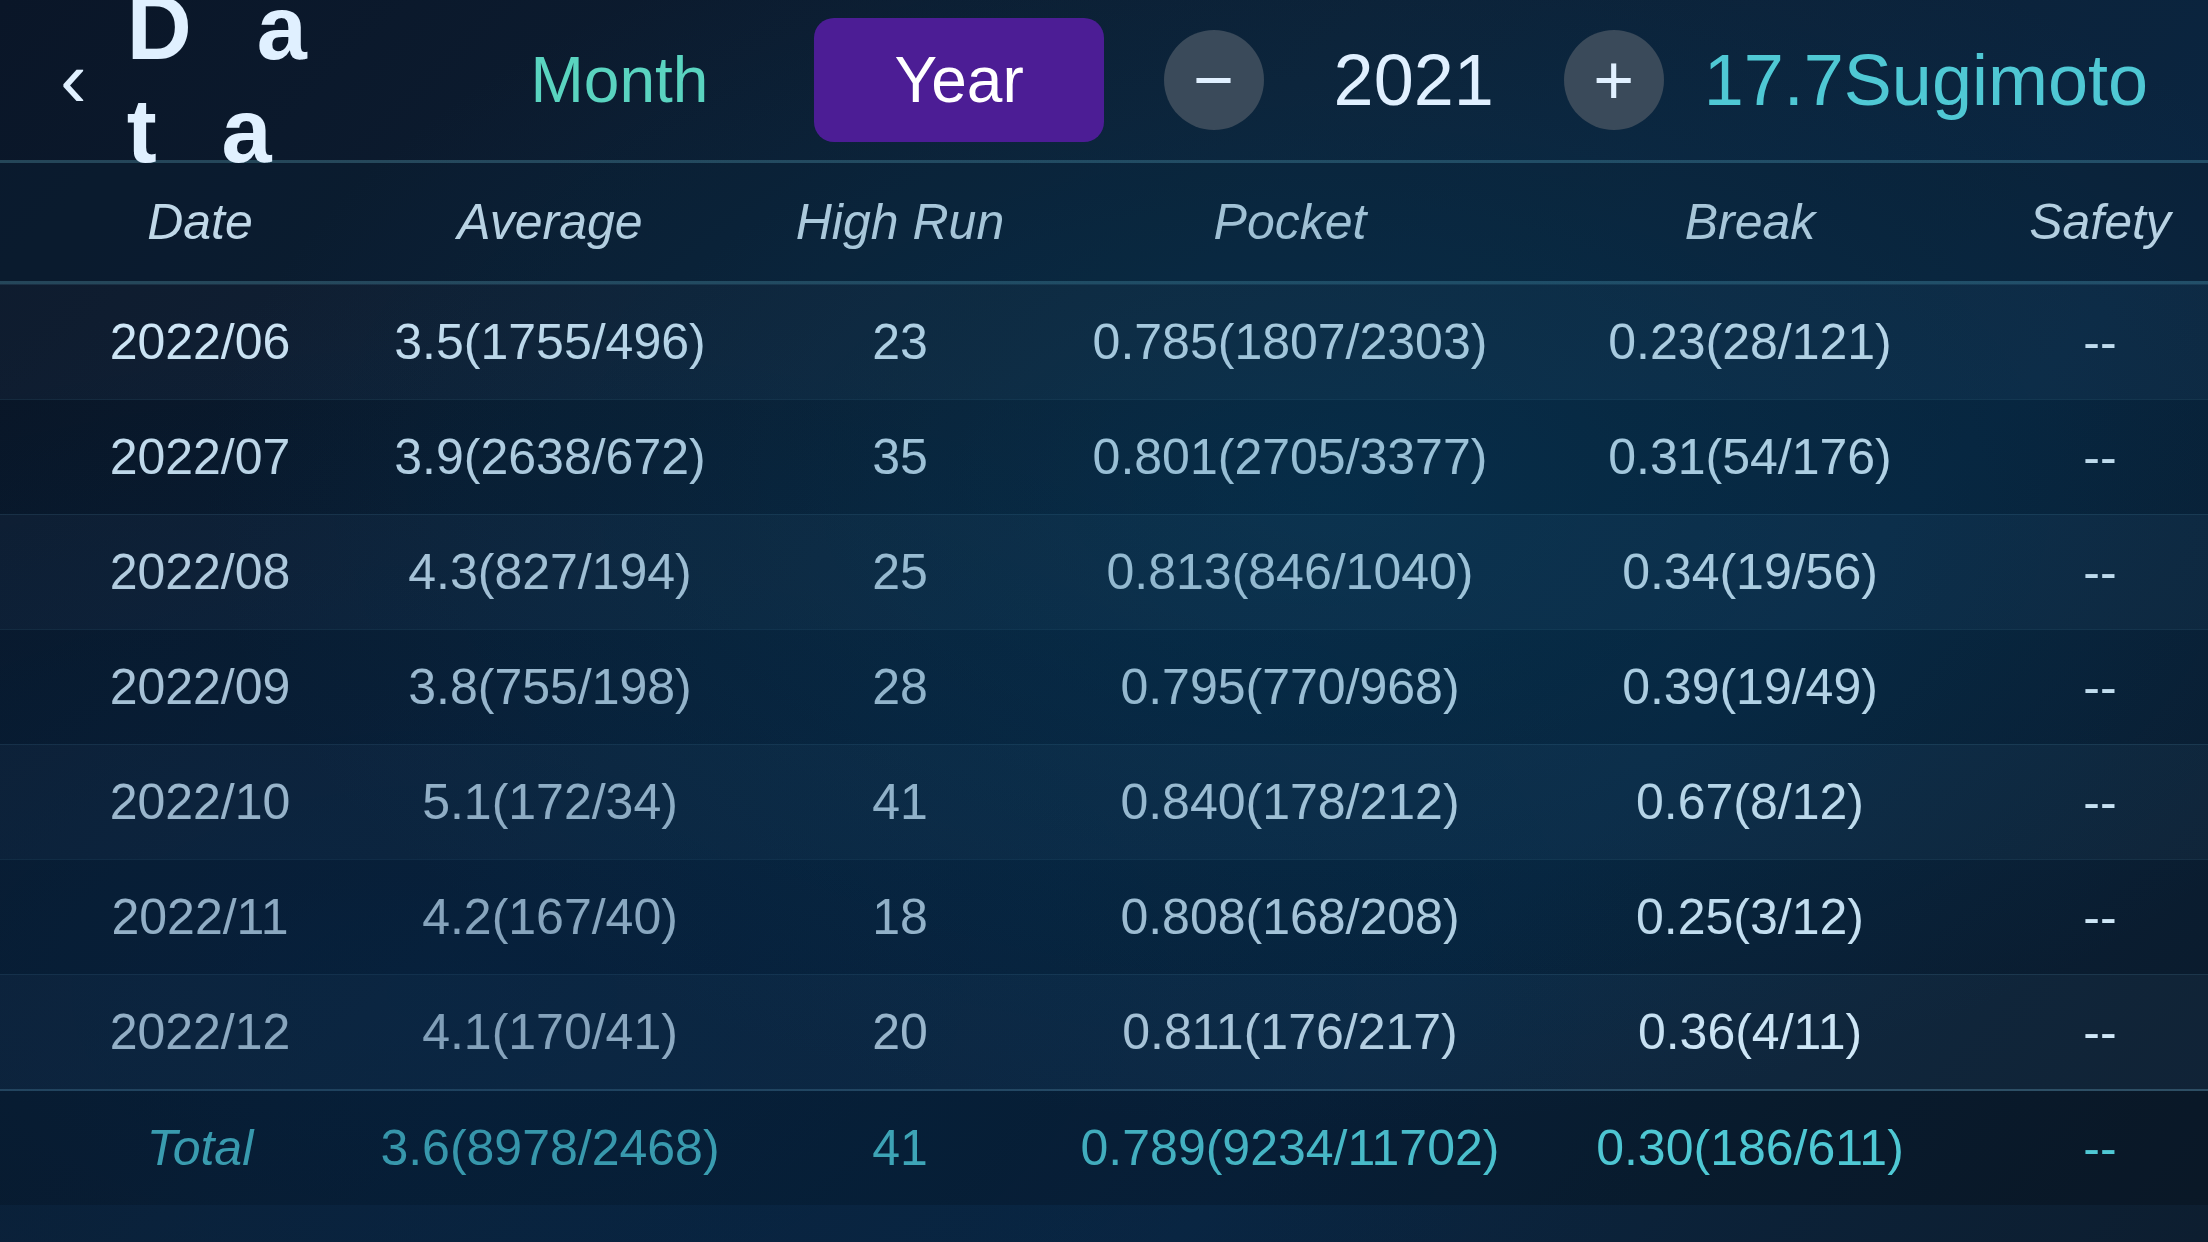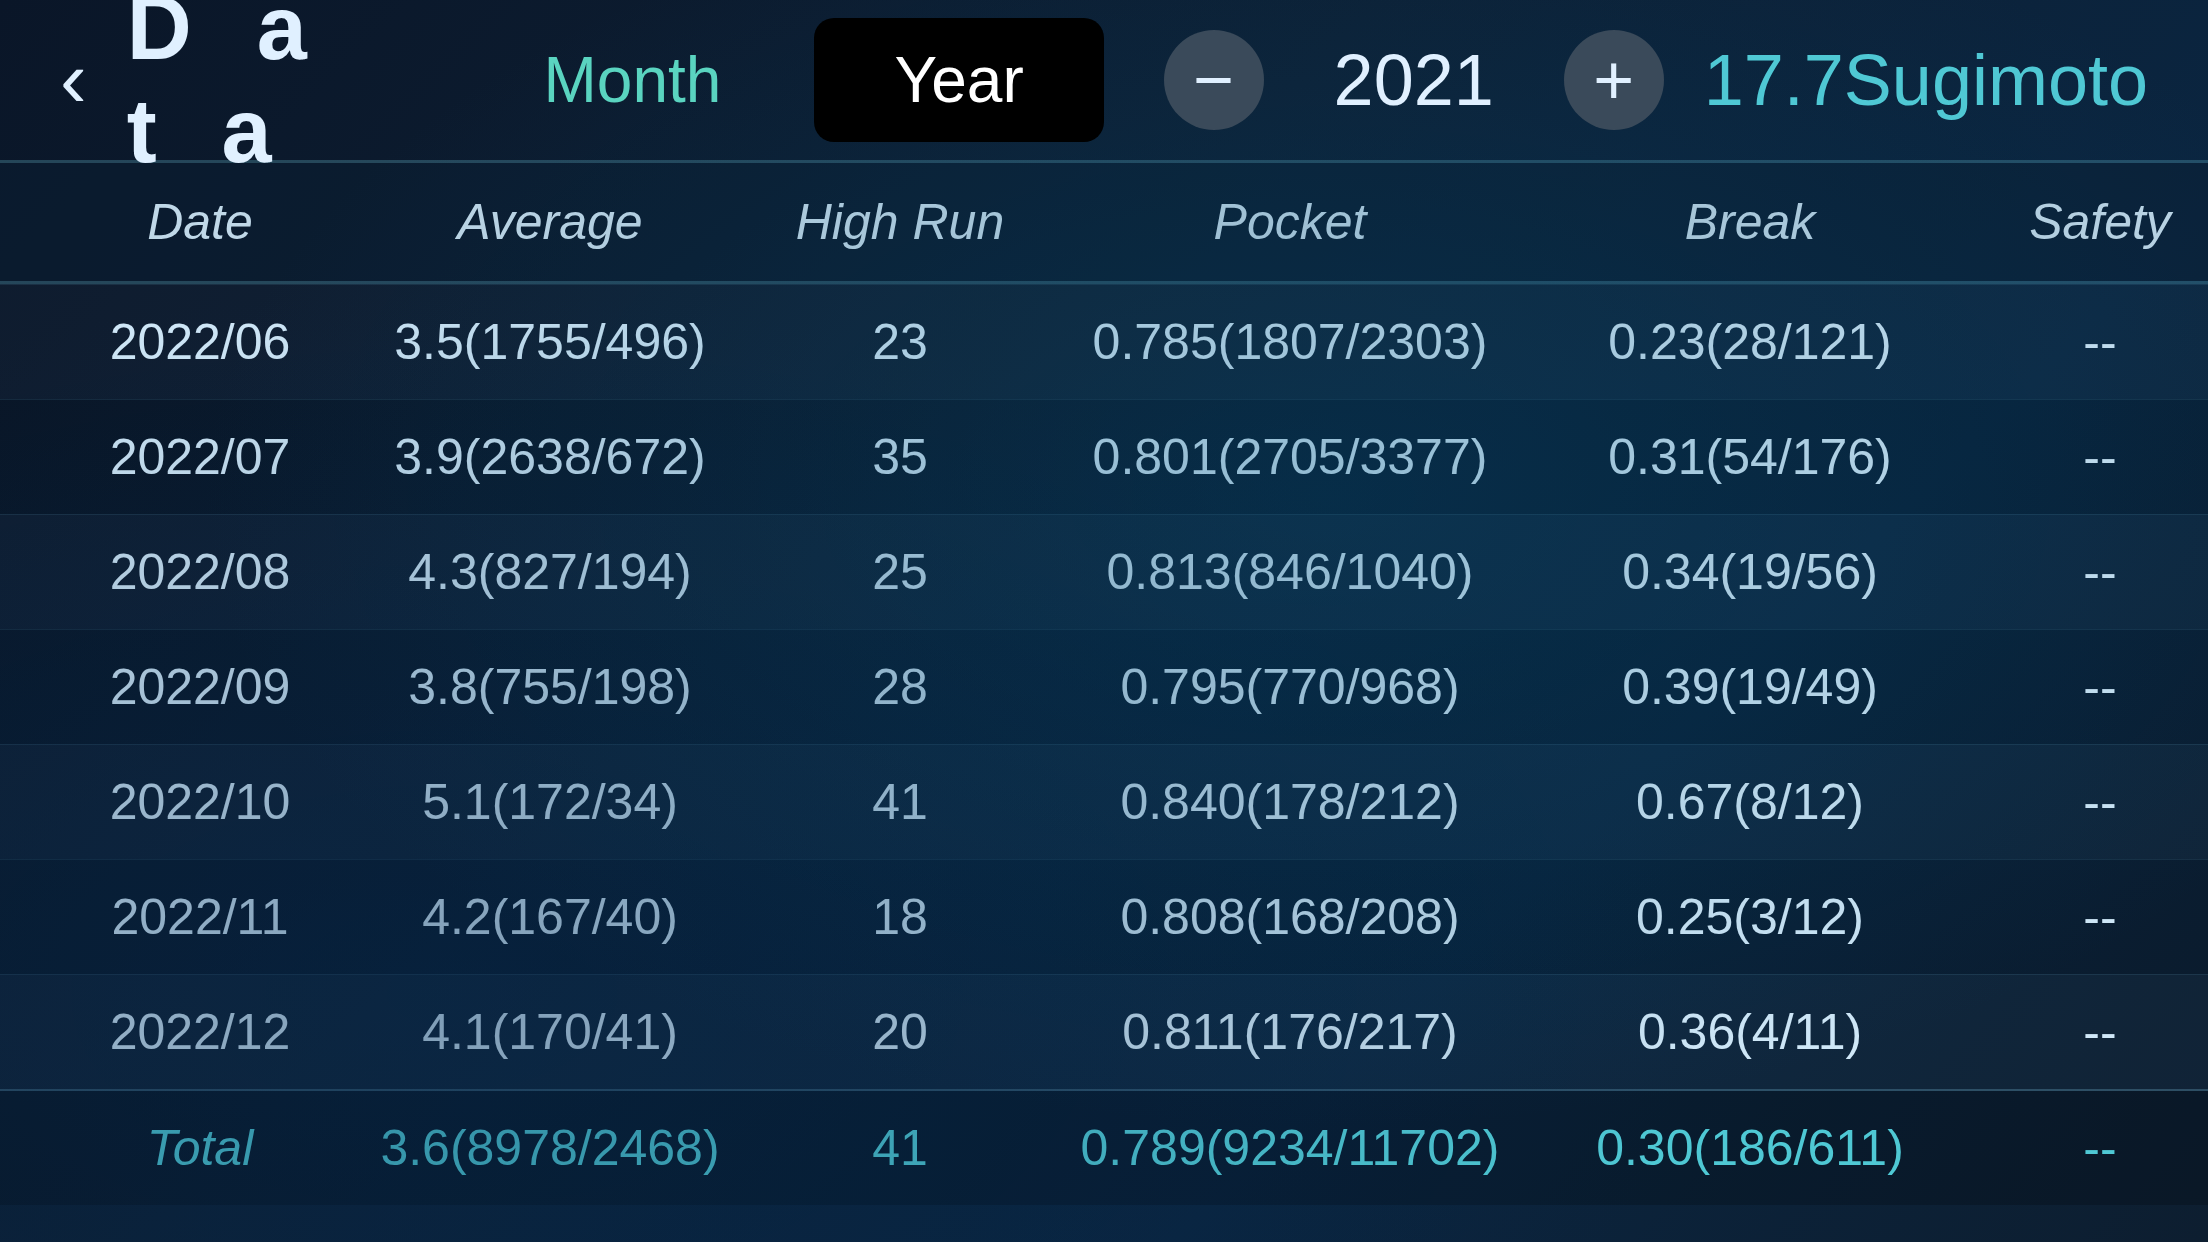--- a/index.html
+++ b/index.html
@@ -45,42 +45,43 @@
     .app-title {
       font-size: 90px;
       font-weight: bold;
       color: #e0f0ff;
       letter-spacing: 20px;
       margin-right: 80px;
     }
 
     .nav-tabs {
       display: flex;
-      gap: 13px;
+      gap: 0;
       margin-right: 40px;
     }
 
     .tab-month {
       padding: 25px 80px;
       font-size: 64px;
       color: #5ad4c0;
       background: transparent;
       border: none;
       cursor: pointer;
       border-radius: 20px 0 0 20px;
     }
 
     .tab-year {
       padding: 25px 80px;
       font-size: 64px;
       color: #fff;
-      background: #000000;
+      background: #4c1d95;
       border: none;
       cursor: pointer;
       border-radius: 20px;
+      margin-left: 26px;
     }
 
     .year-control {
       display: flex;
       align-items: center;
       gap: 20px;
       margin-left: 20px;
     }
 
     .ctrl-btn {

